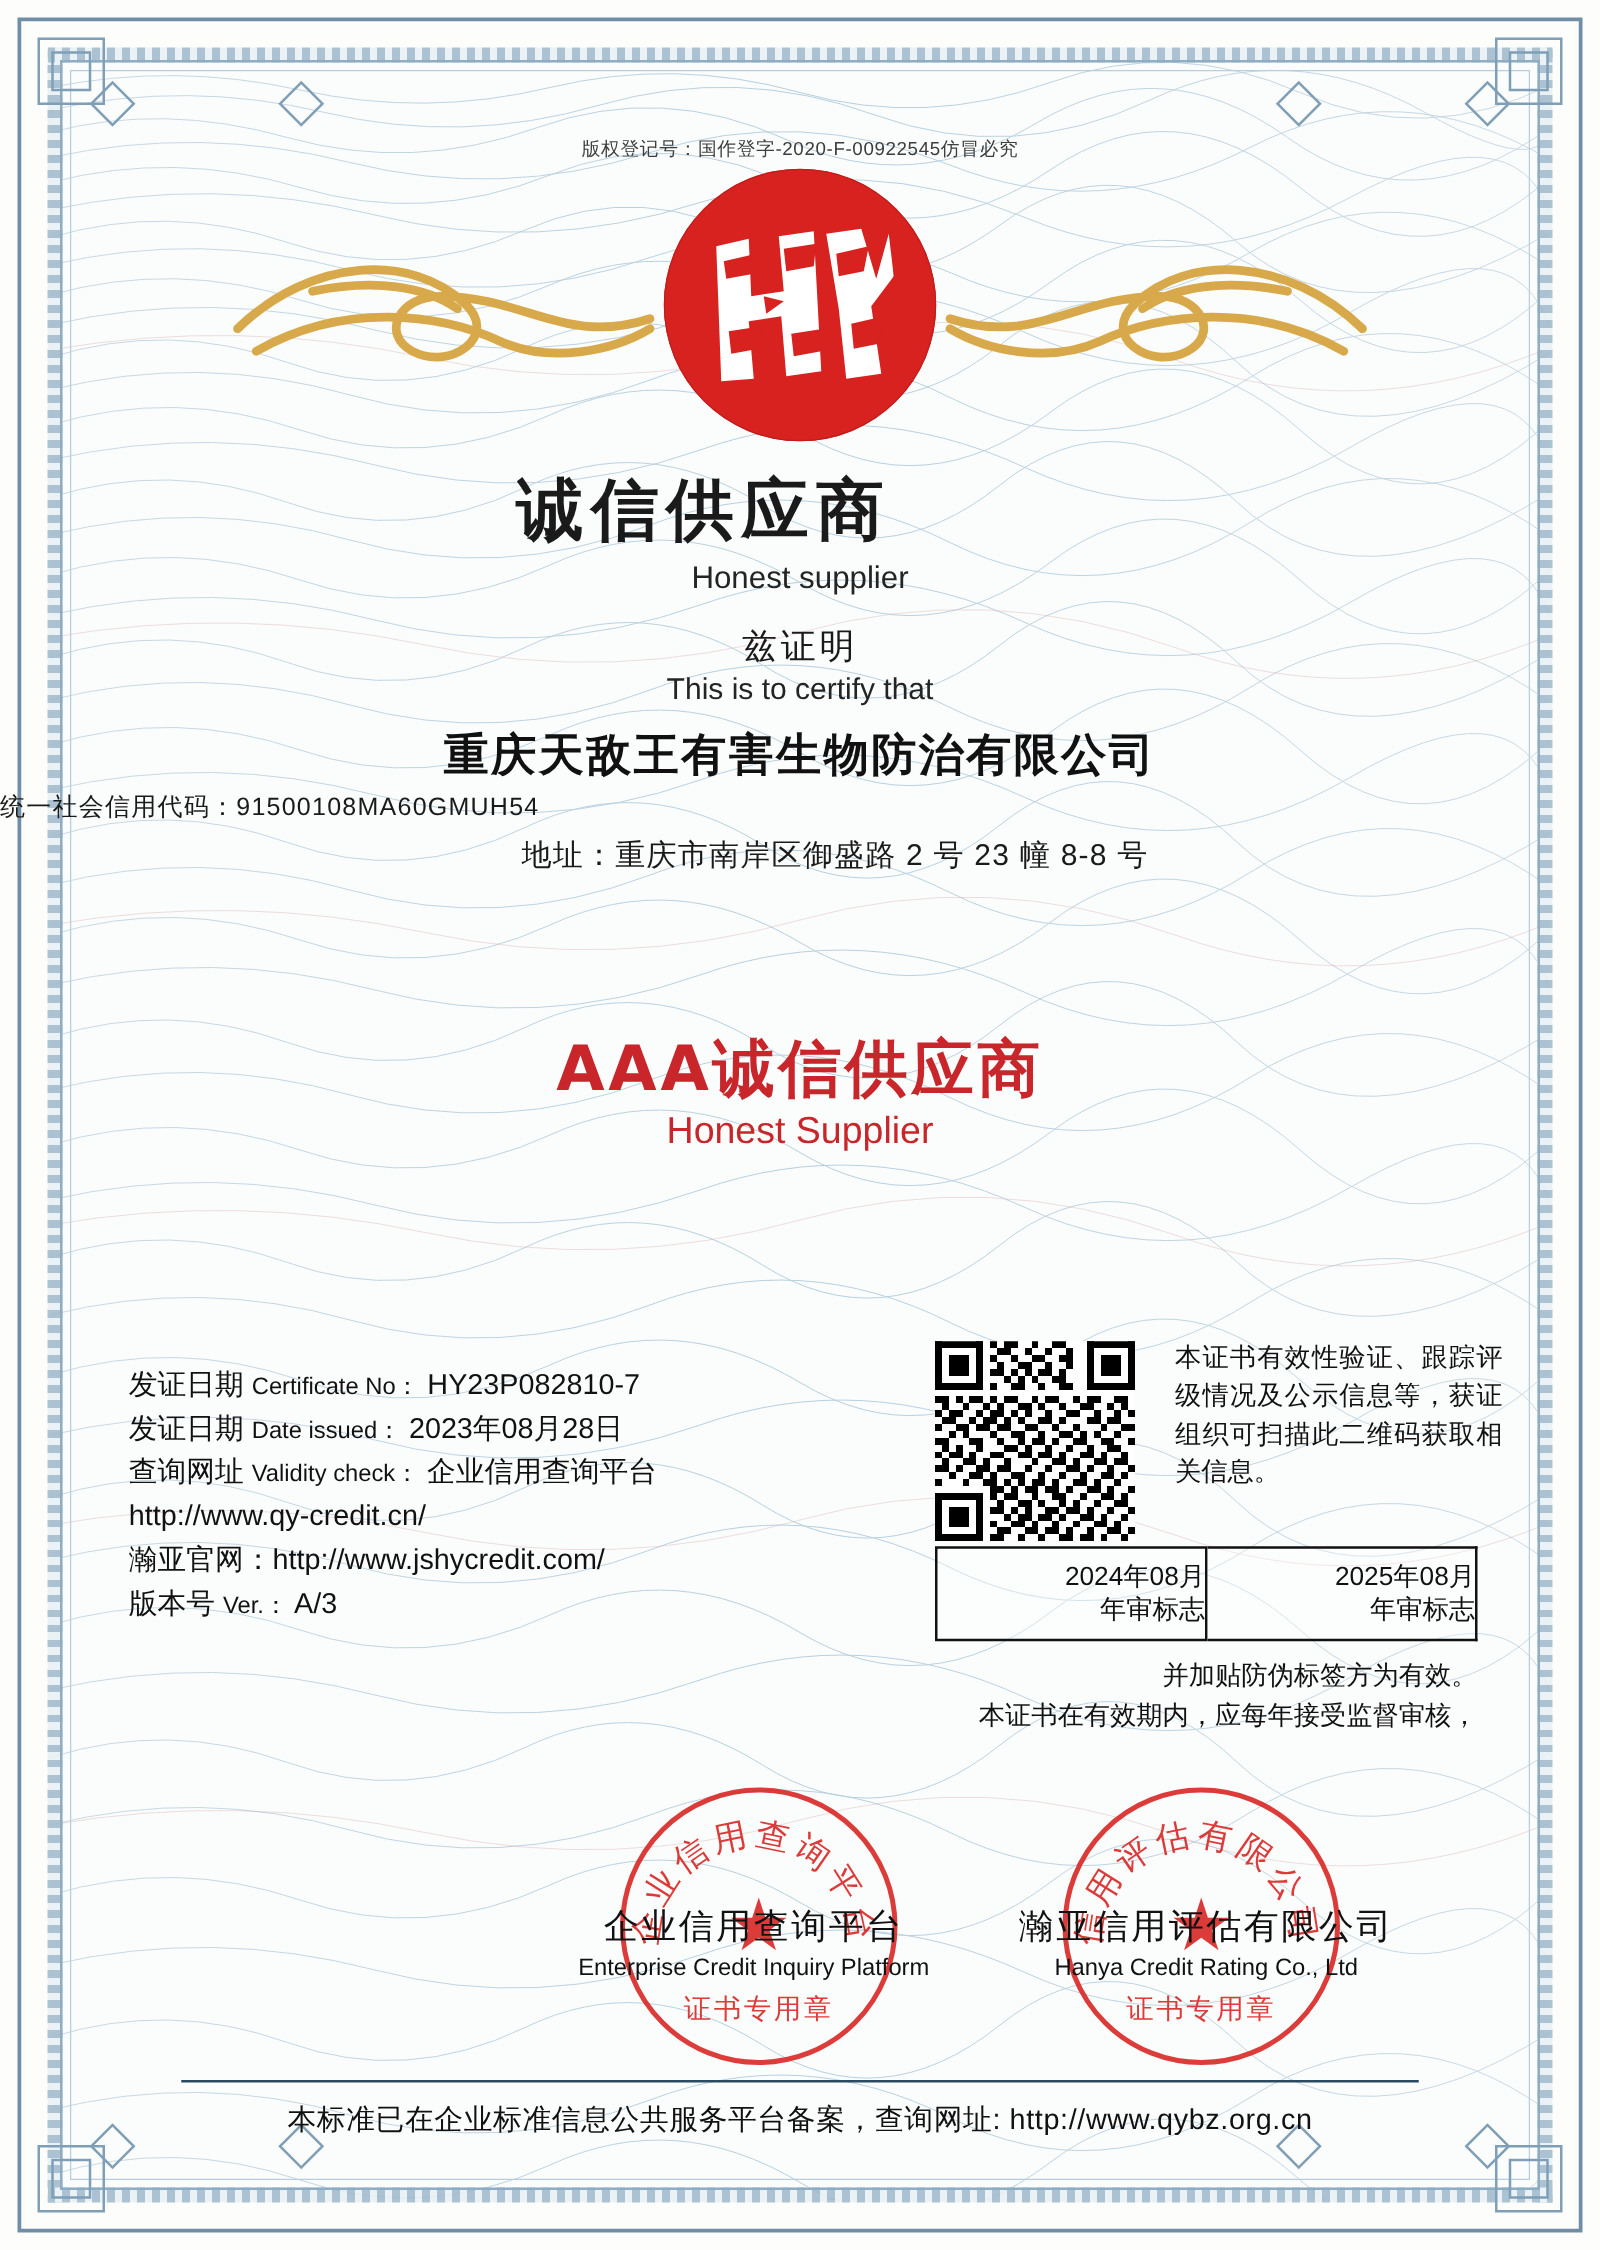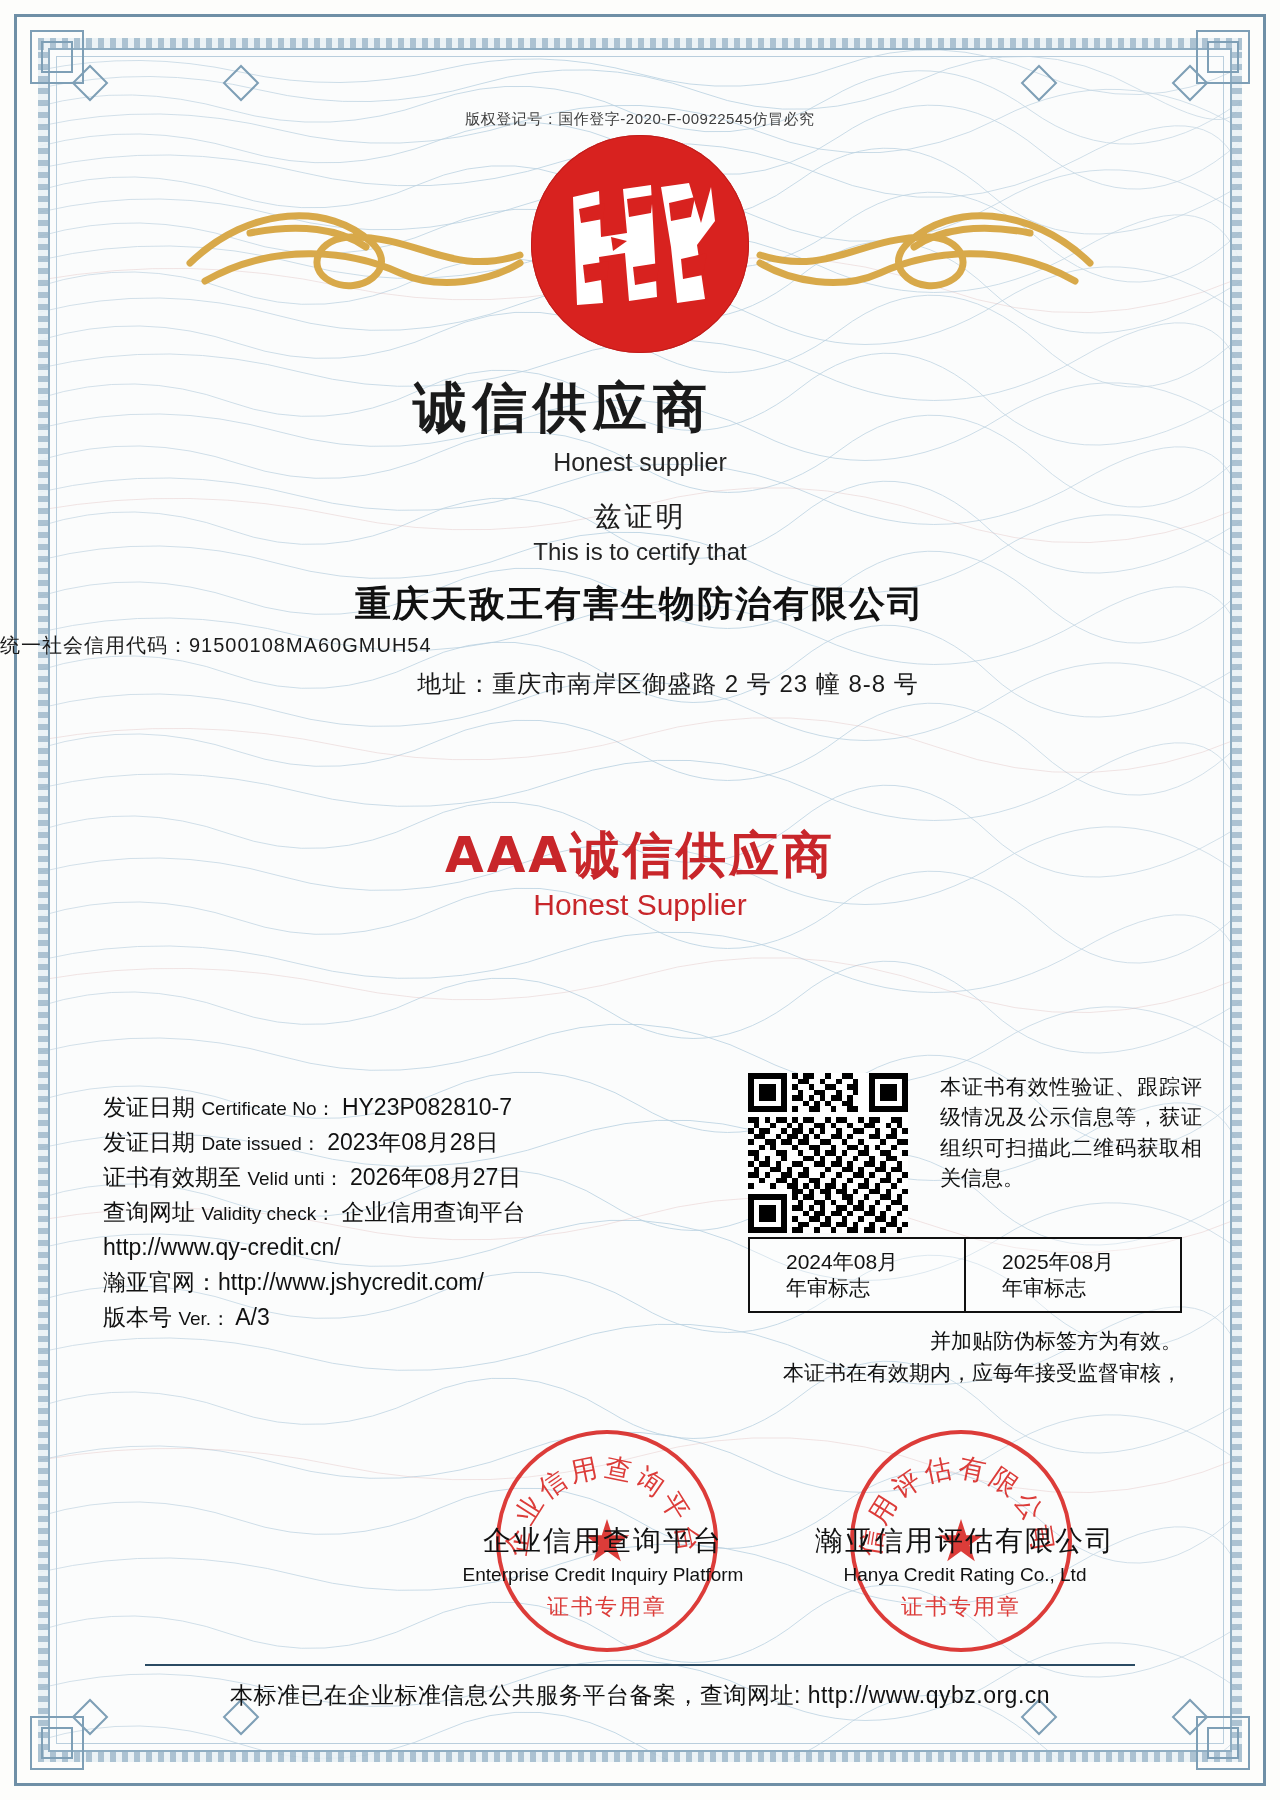--- a/index.html
+++ b/index.html
@@ -138,21 +138,21 @@
   .qr-note{
     position:absolute;left:920px;top:1072px;width:262px;
     font-size:21px;line-height:1.45;color:#111;text-align:justify;margin-left:20px;
   }
   .stamp-boxes{
     position:absolute;left:748px;top:1237px;width:434px;height:72px;
     display:flex;gap:0;
   }
   .stamp-box{
     flex:1;border:2px solid #111;height:72px;
-    display:flex;flex-direction:column;align-items:flex-start;justify-content:center;
+    display:flex;flex-direction:column;align-items:flex-end;justify-content:center;
     font-size:21px;color:#111;line-height:1.25;
     background:rgba(255,255,255,.35);
     padding-left:36px;
   }
   .stamp-box + .stamp-box{border-left:none;}
   .annual-note{
     position:absolute;left:748px;top:1325px;width:434px;
     font-size:21px;line-height:1.5;color:#111;text-align:right;
   }
   
@@ -330,25 +330,20 @@
     <div class="details">
       <div class="row">
         <span class="lbl-cn">发证日期</span>
         <span class="lbl-en">Certificate No：</span>
         <span>HY23P082810-7</span>
       </div>
       <div class="row">
         <span class="lbl-cn">发证日期</span>
         <span class="lbl-en">Date issued：</span>
         <span>2023年08月28日</span>
-      </div>
-      <div class="row">
-        <span class="lbl-cn">证书有效期至</span>
-        <span class="lbl-en">Velid unti：</span>
-        <span>2026年08月27日</span>
       </div>
       <div class="row">
         <span class="lbl-cn">查询网址</span>
         <span class="lbl-en">Validity check：</span>
         <span>企业信用查询平台</span>
       </div>
       <div class="url-row">http://www.qy-credit.cn/</div>
       <div class="url-row">
         <span>瀚亚官网：</span><span>http://www.jshycredit.com/</span>
       </div>

